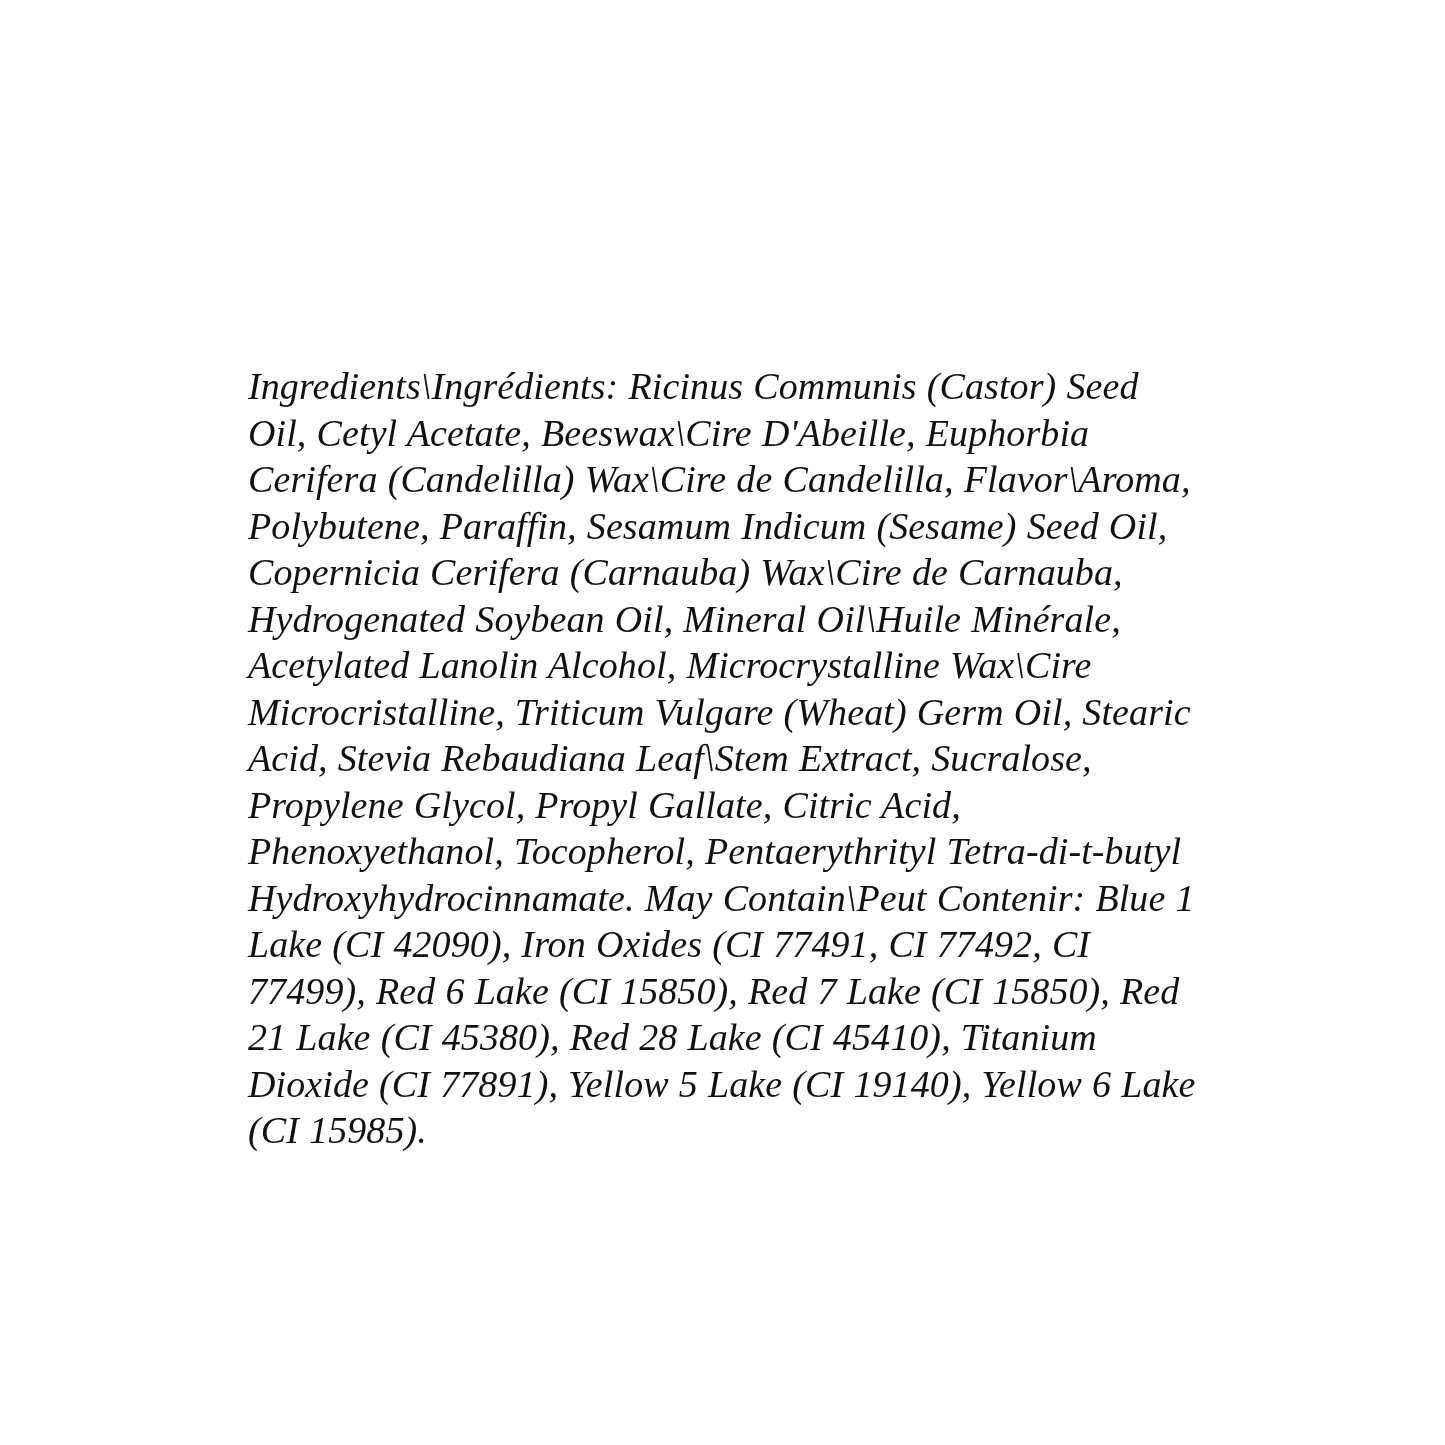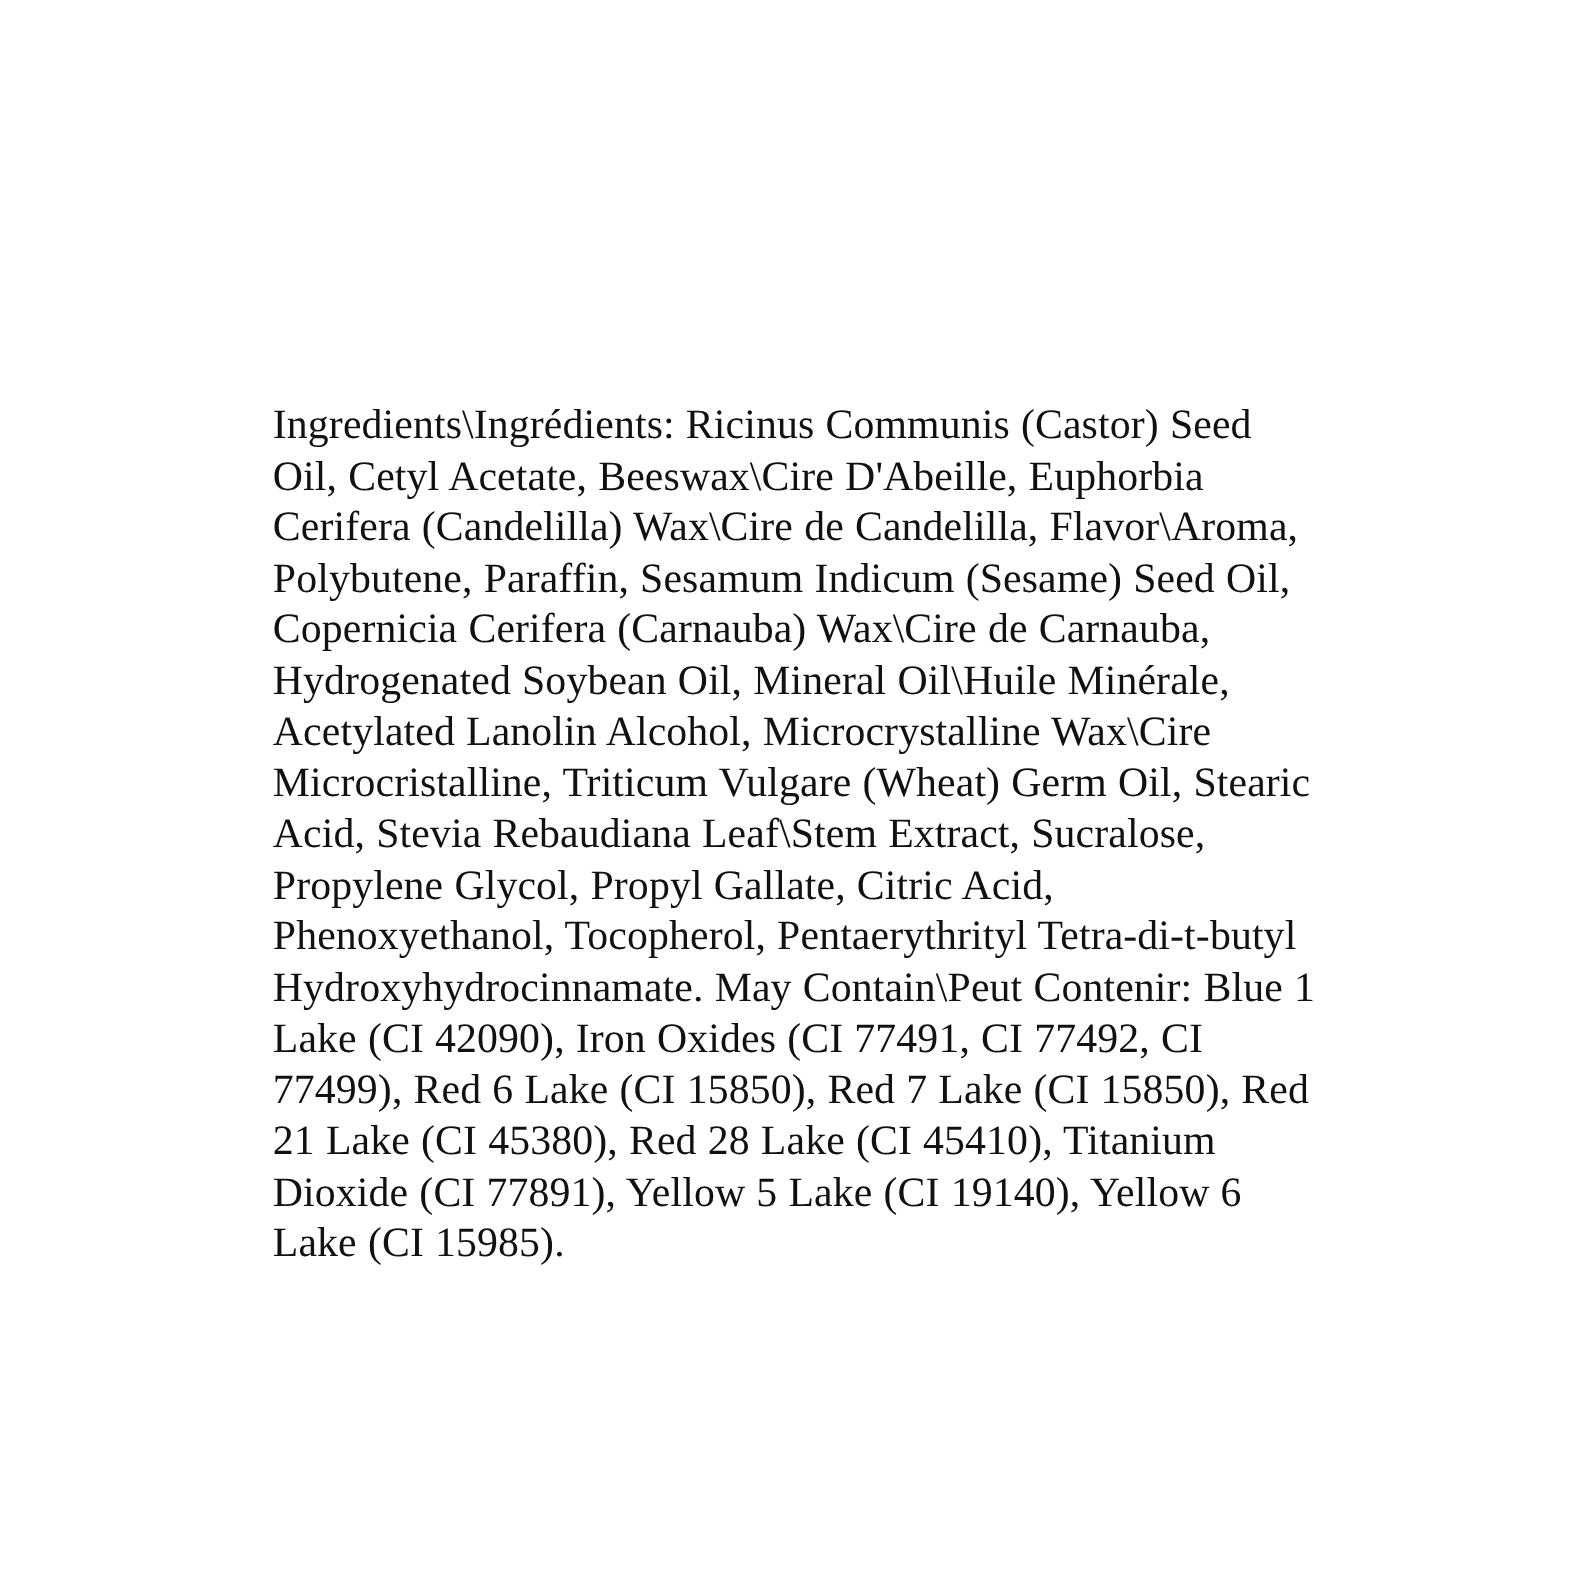--- a/index.html
+++ b/index.html
@@ -12,20 +12,21 @@
     height: 1445px;
     font-family: "Liberation Serif", "DejaVu Serif", serif;
     color: #111111;
     overflow: hidden;
   }
   .page {
     position: relative;
     width: 1445px;
     height: 1445px;
     box-sizing: border-box;
+    font-style: italic;
   }
   .ingredients-block {
     position: absolute;
     left: 248px;
     top: 325px;
     width: 950px;
   }
   .ingredients-text {
     font-size: 38px;
     line-height: 46.5px;

